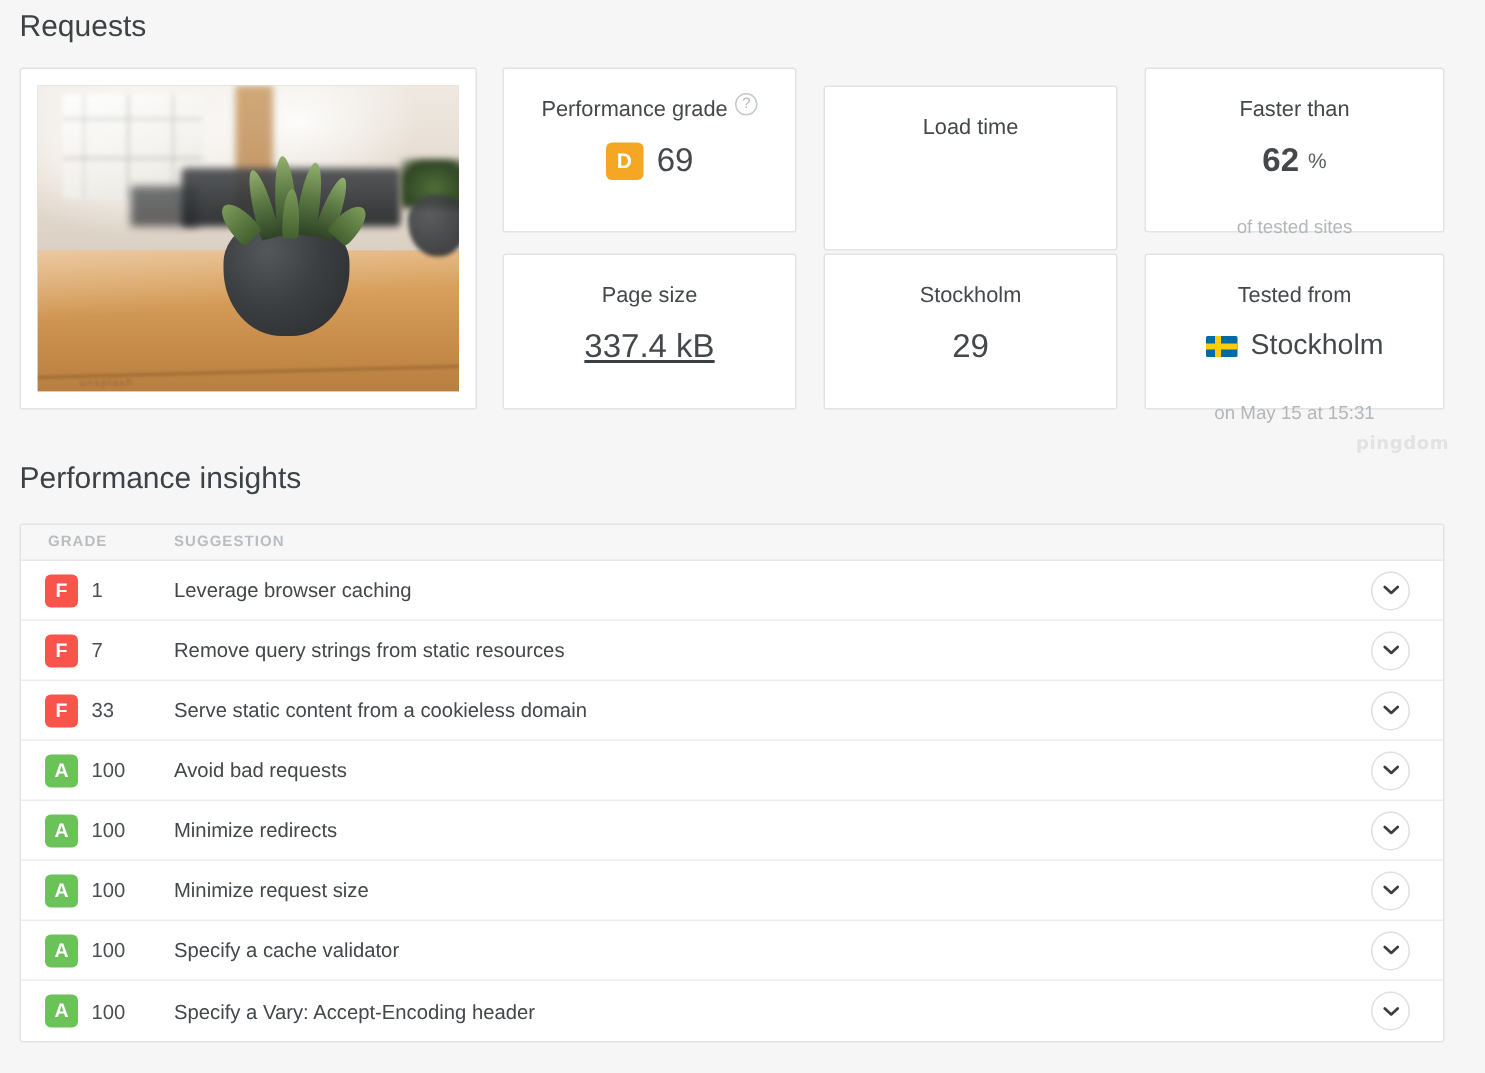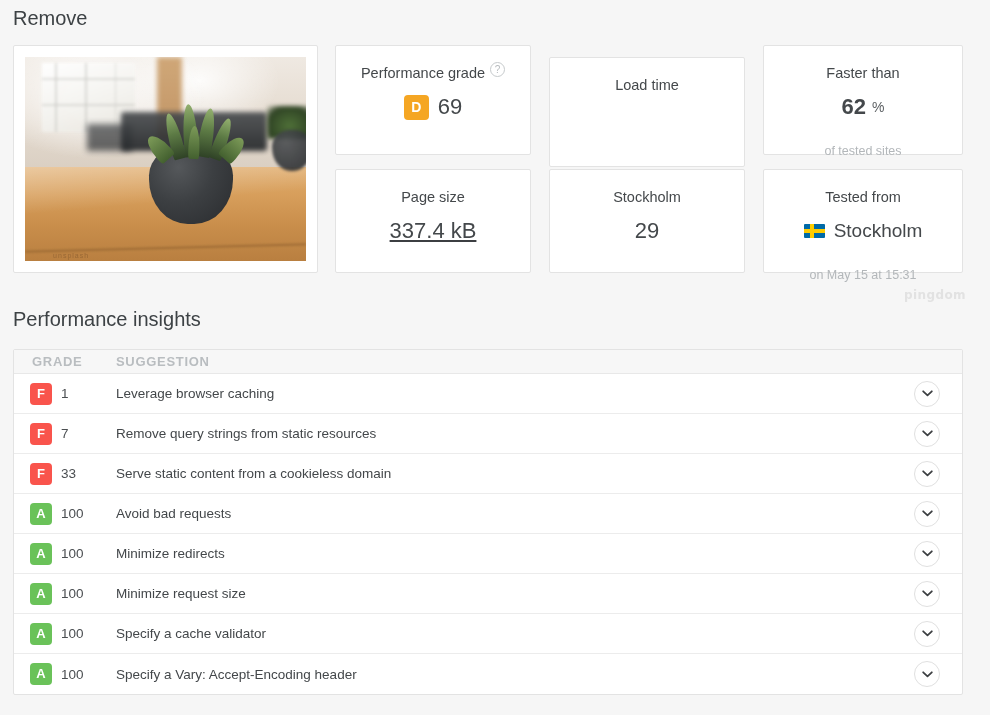--- a/index.html
+++ b/index.html
@@ -284,21 +284,21 @@
     overflow: hidden;
   }
   .table-head {
     display: flex;
     align-items: center;
     height: 24px;
     background: #f7f7f7;
     border-bottom: 1px solid #e8e8e8;
   }
   .th {
-    font-size: 13px;
+    font-size: 10px;
     letter-spacing: 0.7px;
     color: #b9bdc0;
     font-weight: bold;
     text-transform: uppercase;
   }
   .th-grade { width: 100px; padding-left: 18px; }
   .th-sugg  { flex: 1; padding-left: 2px; }
 
   .trow {
     display: flex;
@@ -352,21 +352,21 @@
     align-items: center;
     justify-content: center;
     cursor: pointer;
     padding: 0;
   }
   .expand-btn svg { display: block; }
 </style>
 </head>
 <body>
 
-<h1 class="section-title" id="summary-title">Remove</h1>
+<h1 class="section-title" id="summary-title">Requests</h1>
 
 <div id="summary-area">
 
   <div class="card" id="thumb-card">
     <div class="thumb-image">
       <div class="thumb-bg-room"></div>
       <div class="thumb-window"></div>
       <div class="thumb-pillar"></div>
       <div class="thumb-sofa2"></div>
       <div class="thumb-sofa"></div>

